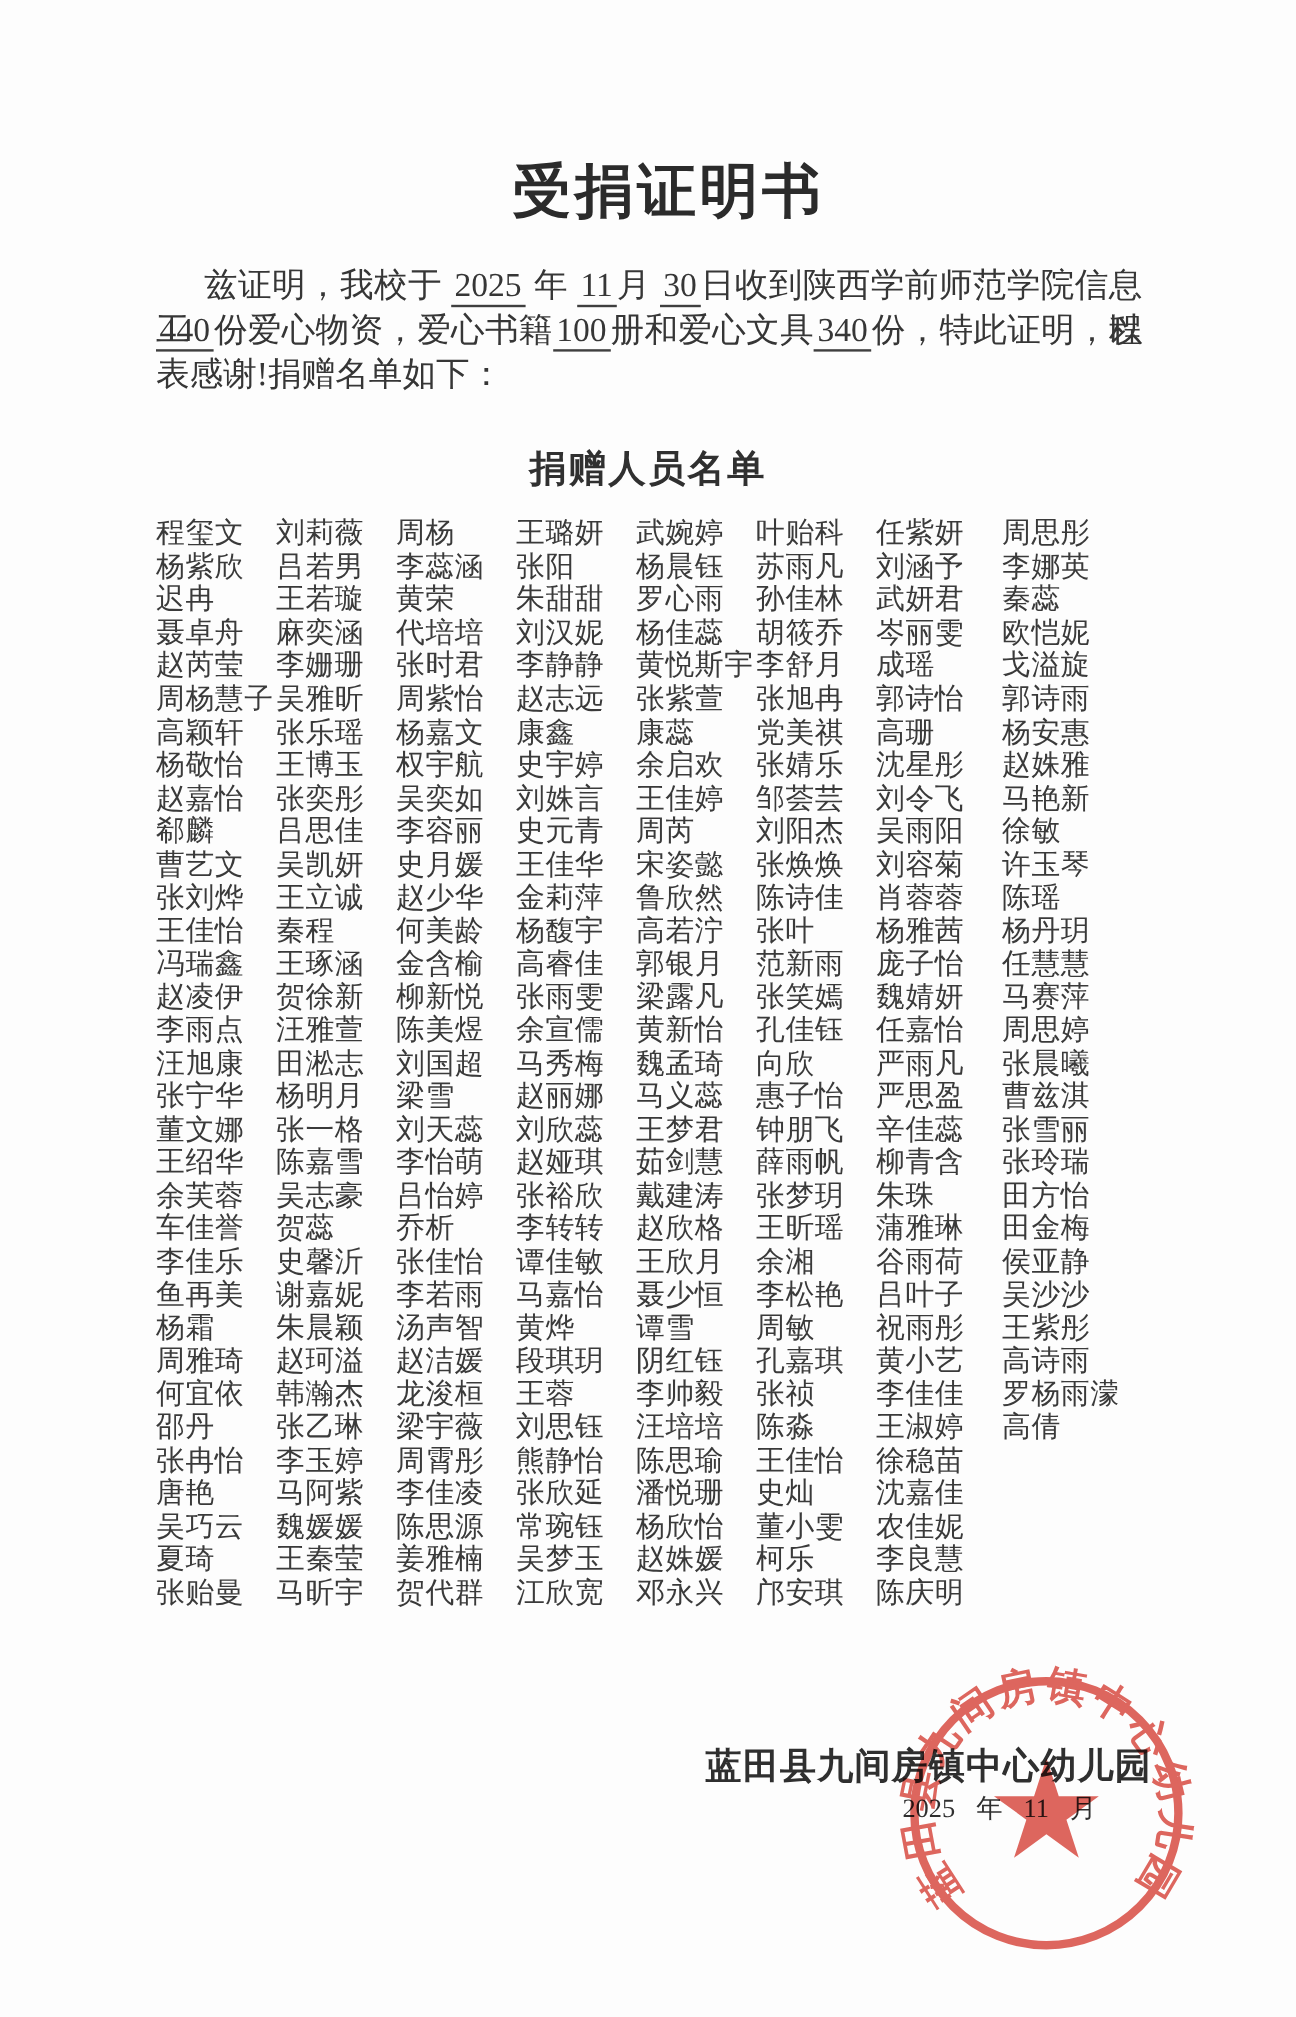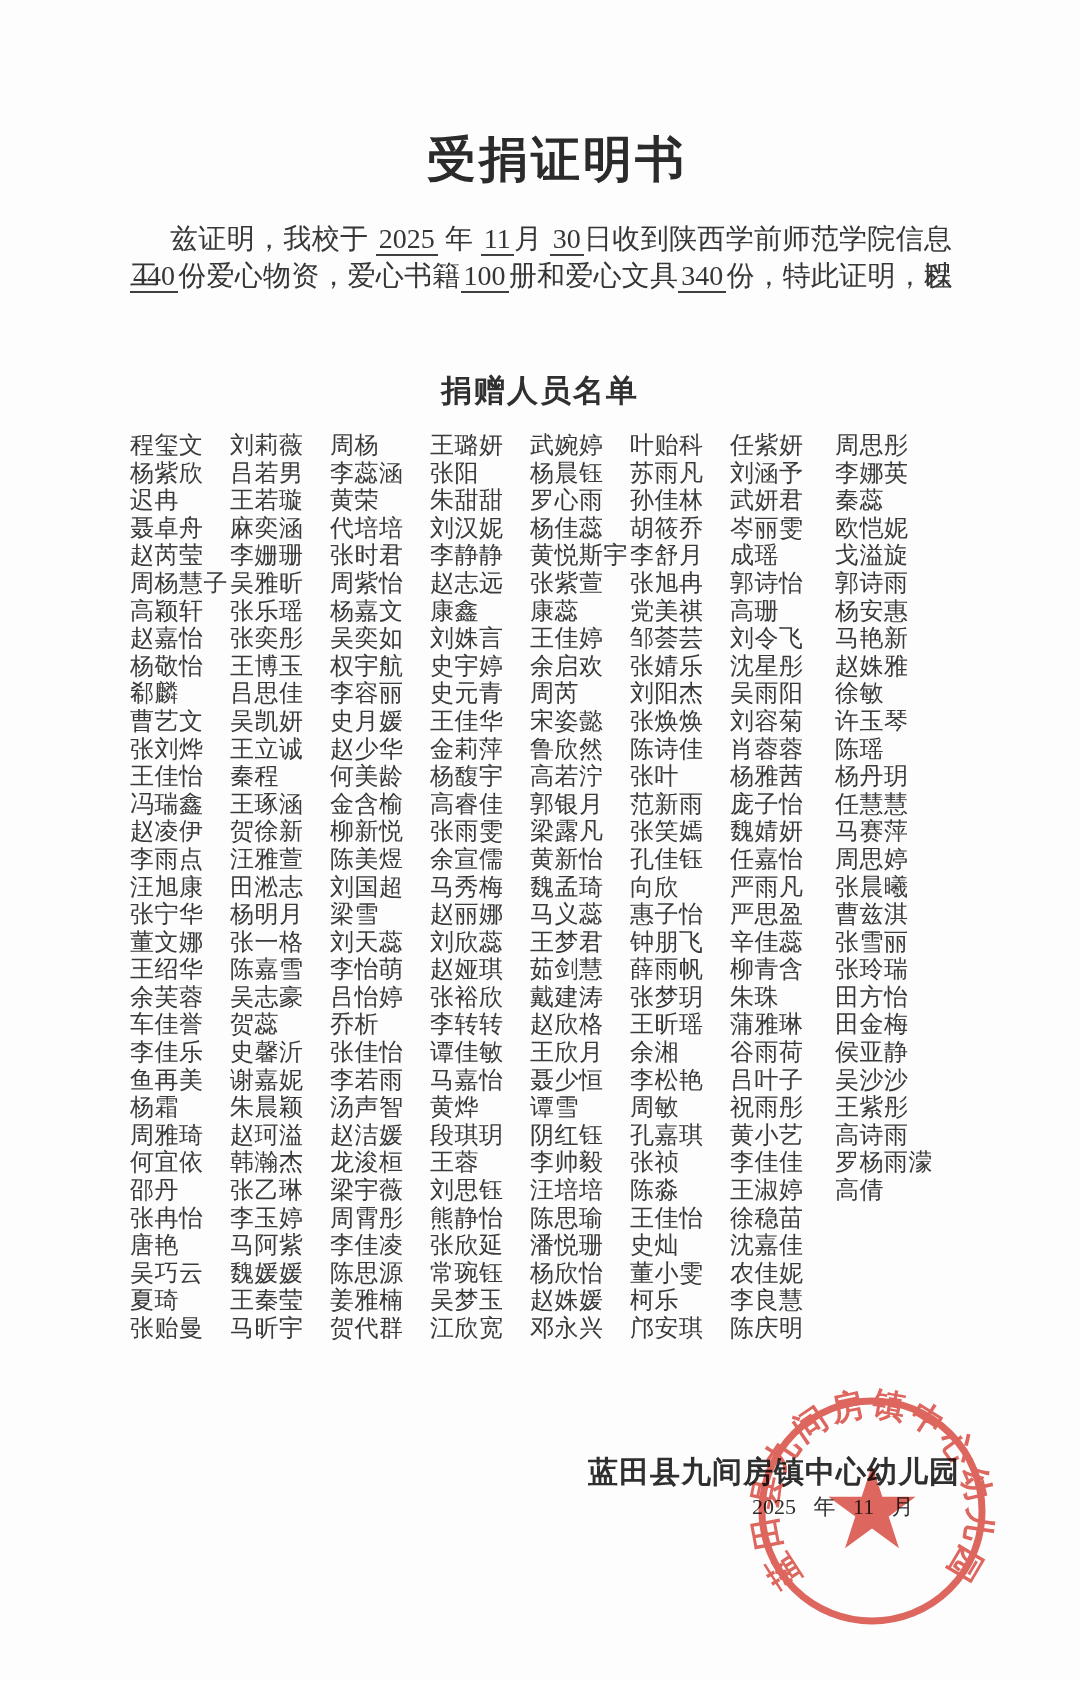--- a/index.html
+++ b/index.html
@@ -60,20 +60,21 @@
 </head>
 <body>
 
 <div class="page">
 
   <h1 class="title">受捐证明书</h1>
 
   <div class="body-paragraph">
       <div class="para-line indent just"><span>兹证明，我校于 </span><span class="u">2025</span><span> 年 </span><span class="u">11</span><span>月 </span><span class="u">30</span><span>日收到陕西学前师范学院信息工程</span></div>
       <div class="para-line just"><span class="u">440</span><span>份爱心物资，爱心书籍</span><span class="u">100</span><span>册和爱心文具</span><span class="u">340</span><span>份，特此证明，以</span></div>
+      <div class="para-line"><span>表感谢!捐赠名单如下：</span></div>
     </div>
 
   <h2 class="list-heading">捐赠人员名单</h2>
 
   <div class="name-grid">
       <div class="name-row">
         <span class="name-cell">程玺文</span>
         <span class="name-cell">刘莉薇</span>
         <span class="name-cell">周杨</span>
         <span class="name-cell">王璐妍</span>
@@ -136,38 +137,38 @@
         <span class="name-cell">高颖轩</span>
         <span class="name-cell">张乐瑶</span>
         <span class="name-cell">杨嘉文</span>
         <span class="name-cell">康鑫</span>
         <span class="name-cell">康蕊</span>
         <span class="name-cell">党美祺</span>
         <span class="name-cell">高珊</span>
         <span class="name-cell">杨安惠</span>
       </div>
       <div class="name-row">
+        <span class="name-cell">杨敬怡</span>
+        <span class="name-cell">王博玉</span>
+        <span class="name-cell">权宇航</span>
+        <span class="name-cell">史宇婷</span>
+        <span class="name-cell">余启欢</span>
+        <span class="name-cell">张婧乐</span>
+        <span class="name-cell">沈星彤</span>
+        <span class="name-cell">赵姝雅</span>
+      </div>
+      <div class="name-row">
         <span class="name-cell">赵嘉怡</span>
         <span class="name-cell">张奕彤</span>
         <span class="name-cell">吴奕如</span>
         <span class="name-cell">刘姝言</span>
         <span class="name-cell">王佳婷</span>
         <span class="name-cell">邹荟芸</span>
         <span class="name-cell">刘令飞</span>
         <span class="name-cell">马艳新</span>
-      </div>
-      <div class="name-row">
-        <span class="name-cell">杨敬怡</span>
-        <span class="name-cell">王博玉</span>
-        <span class="name-cell">权宇航</span>
-        <span class="name-cell">史宇婷</span>
-        <span class="name-cell">余启欢</span>
-        <span class="name-cell">张婧乐</span>
-        <span class="name-cell">沈星彤</span>
-        <span class="name-cell">赵姝雅</span>
       </div>
       <div class="name-row">
         <span class="name-cell">郗麟</span>
         <span class="name-cell">吕思佳</span>
         <span class="name-cell">李容丽</span>
         <span class="name-cell">史元青</span>
         <span class="name-cell">周芮</span>
         <span class="name-cell">刘阳杰</span>
         <span class="name-cell">吴雨阳</span>
         <span class="name-cell">徐敏</span>

